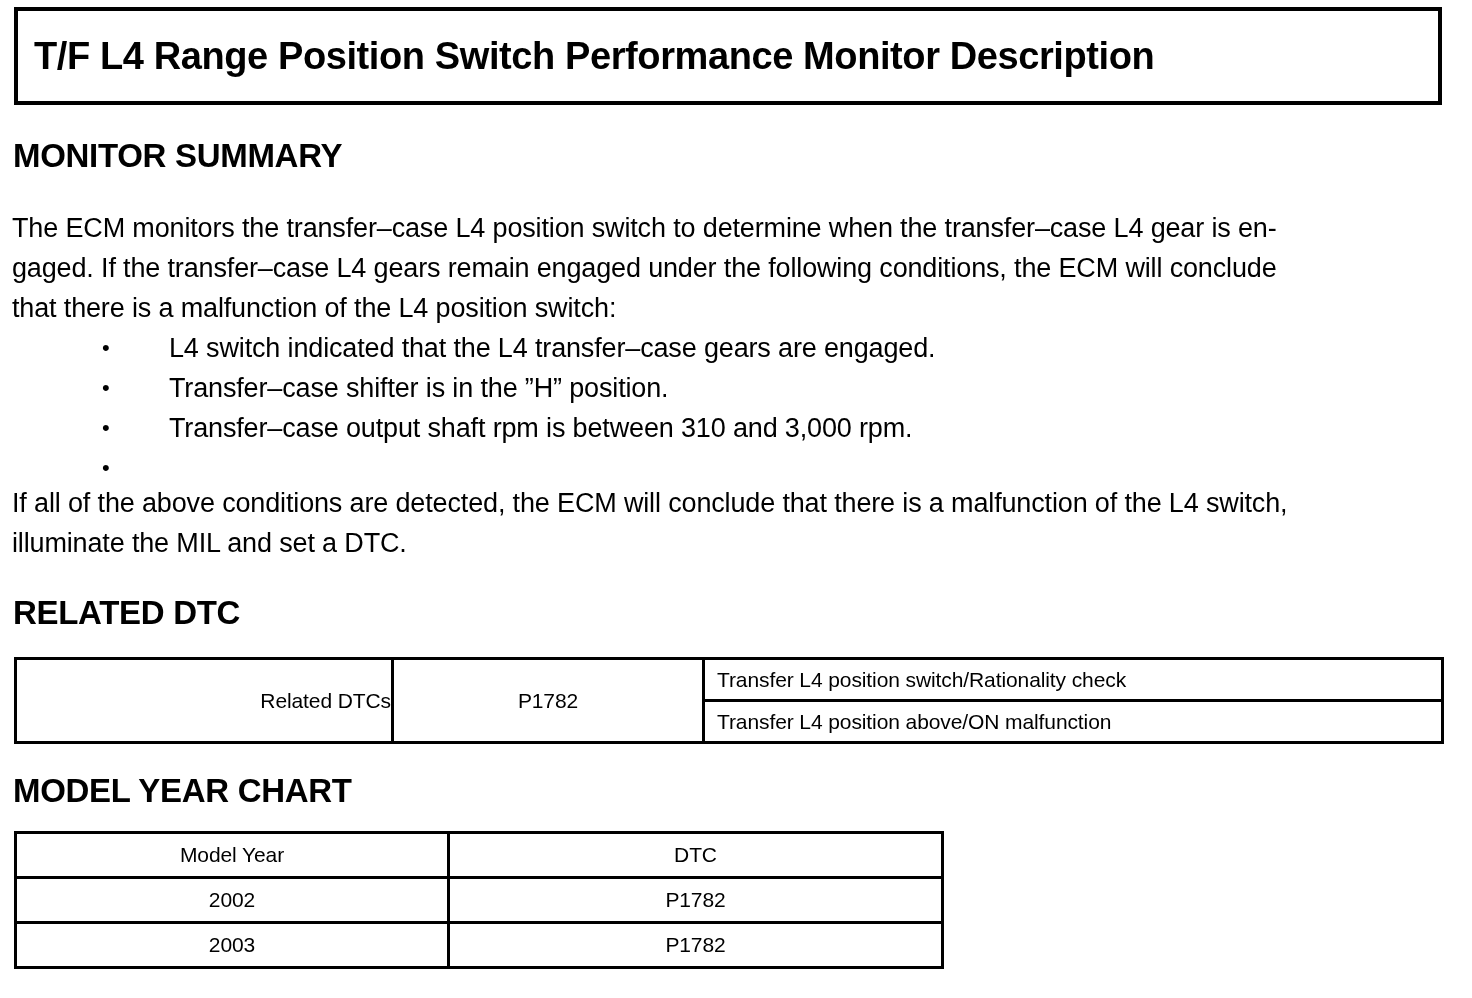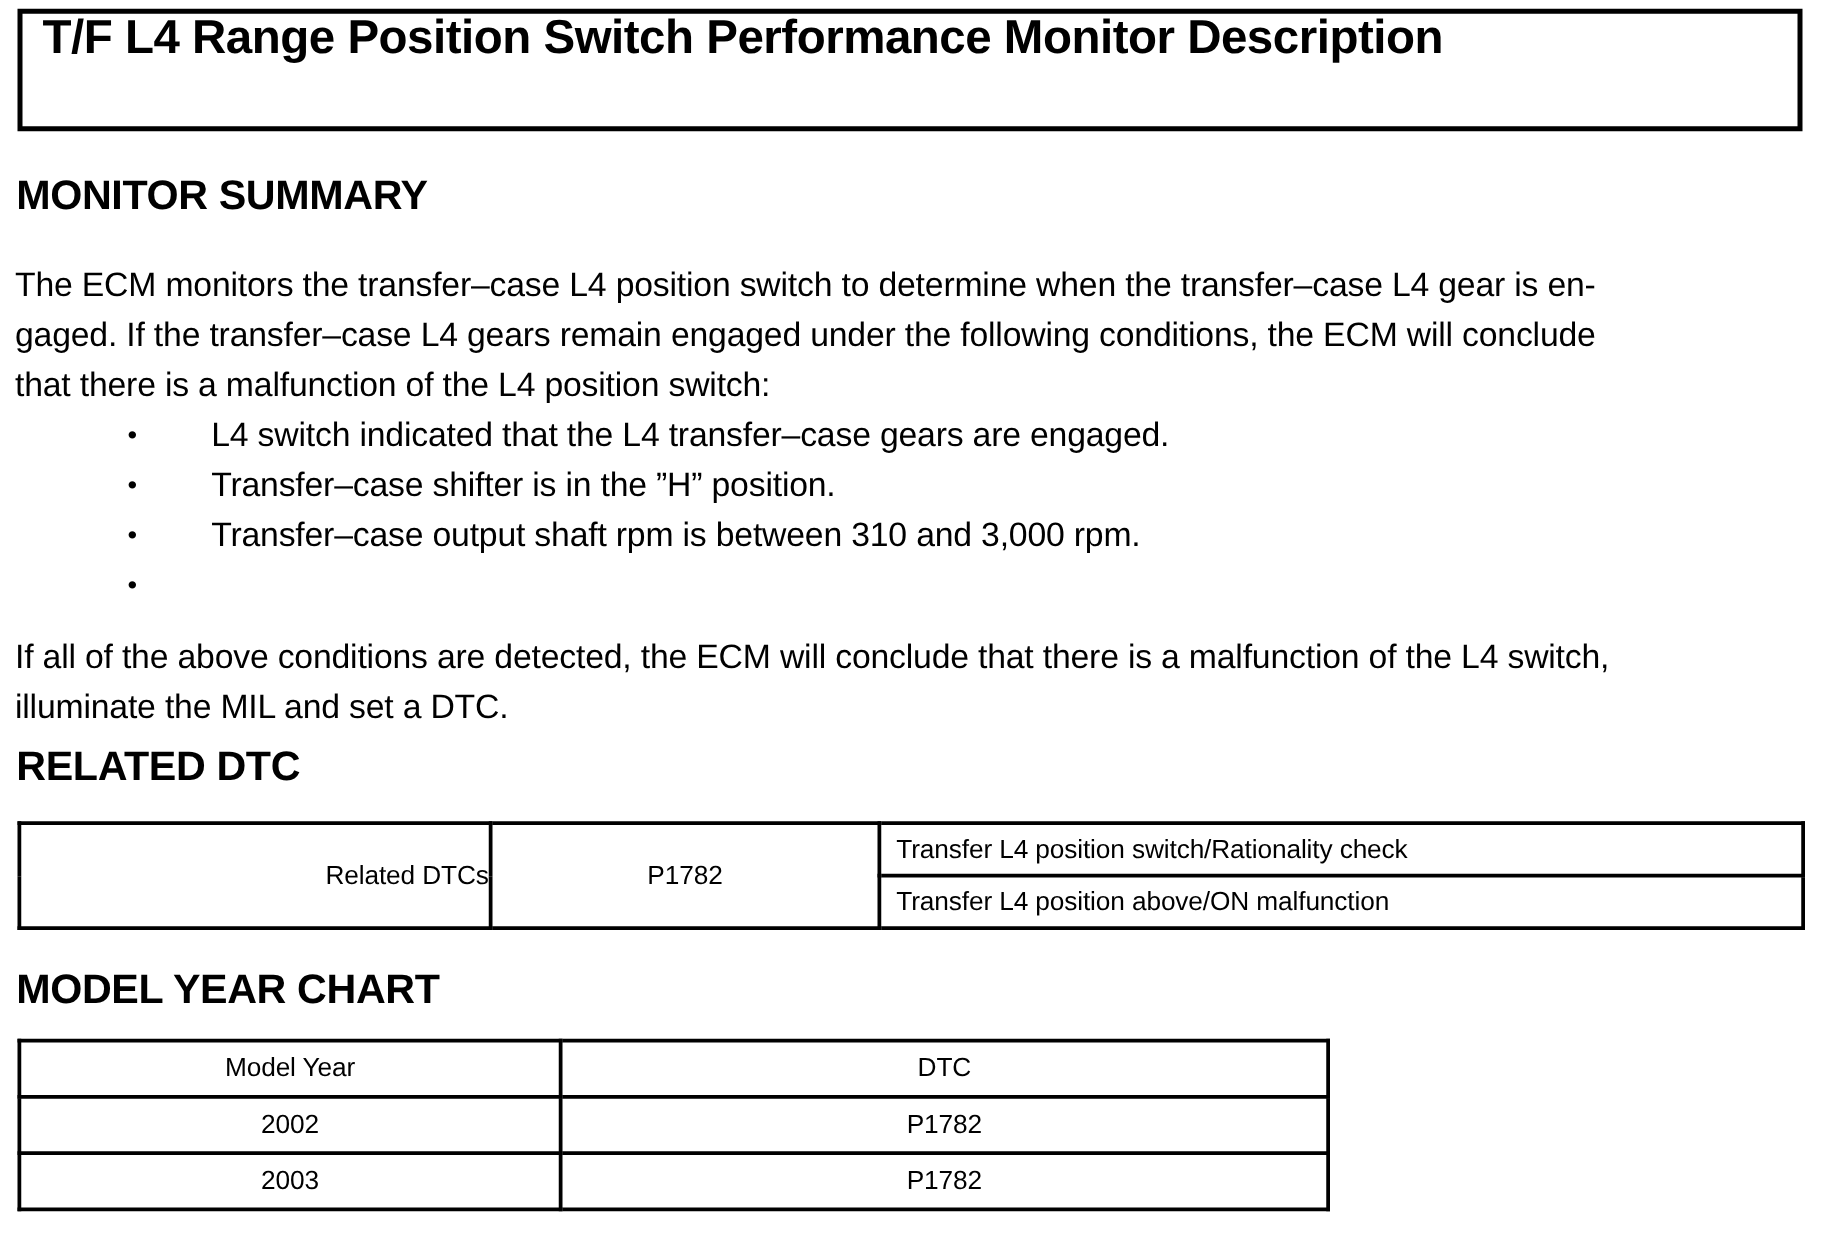--- a/index.html
+++ b/index.html
@@ -25,20 +25,21 @@
   
   .title-box {
     position: absolute;
     left: 14px;
     top: 7px;
     width: 1428px;
     height: 98px;
     border: 4px solid #000;
     box-sizing: border-box;
     display: flex;
+    align-items: center;
   }
   .title-text {
     font-size: 38px;
     font-weight: bold;
     letter-spacing: -0.4px;
     padding-left: 16px;
     white-space: nowrap;
     line-height: 1;
   }
 
@@ -59,21 +60,21 @@
   
   .body-block {
     position: absolute;
     left: 12px;
     width: 1442px;
     font-size: 27px;
     line-height: 40px;
     letter-spacing: -0.15px;
   }
   #para-intro { top: 208px; }
-  #para-close { top: 505px; }
+  #para-close { top: 483px; }
 
   .para-line {
     display: block;
     white-space: nowrap;
   }
 
   
   .bullet-list {
     position: absolute;
     left: 0;
@@ -126,21 +127,21 @@
     width: 1430px;
   }
   #related-table .c-label  { width: 374px; text-align: right; height: 78px; }
   #related-table .c-code   { width: 308px; text-align: center; height: 78px; }
   #related-table .c-desc   { text-align: left; height: 39px; padding-left: 12px; }
 
   
   #model-table {
     left: 14px;
     top: 831px;
-    width: 1050px;
+    width: 930px;
   }
   #model-table td {
     height: 42px;
     text-align: center;
   }
   #model-table .c-year { width: 430px; }
 </style>
 </head>
 <body>
 

